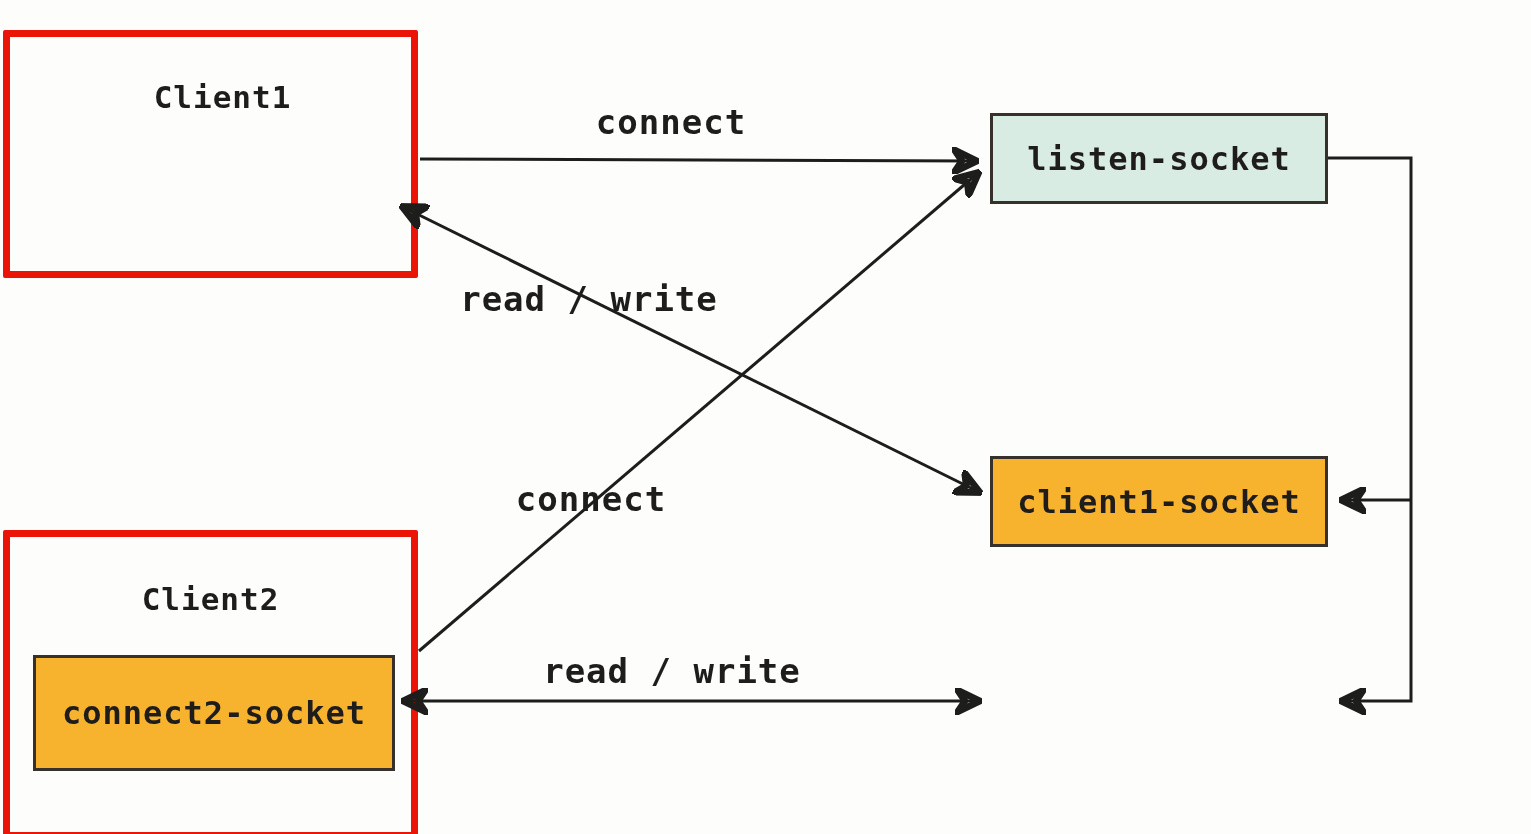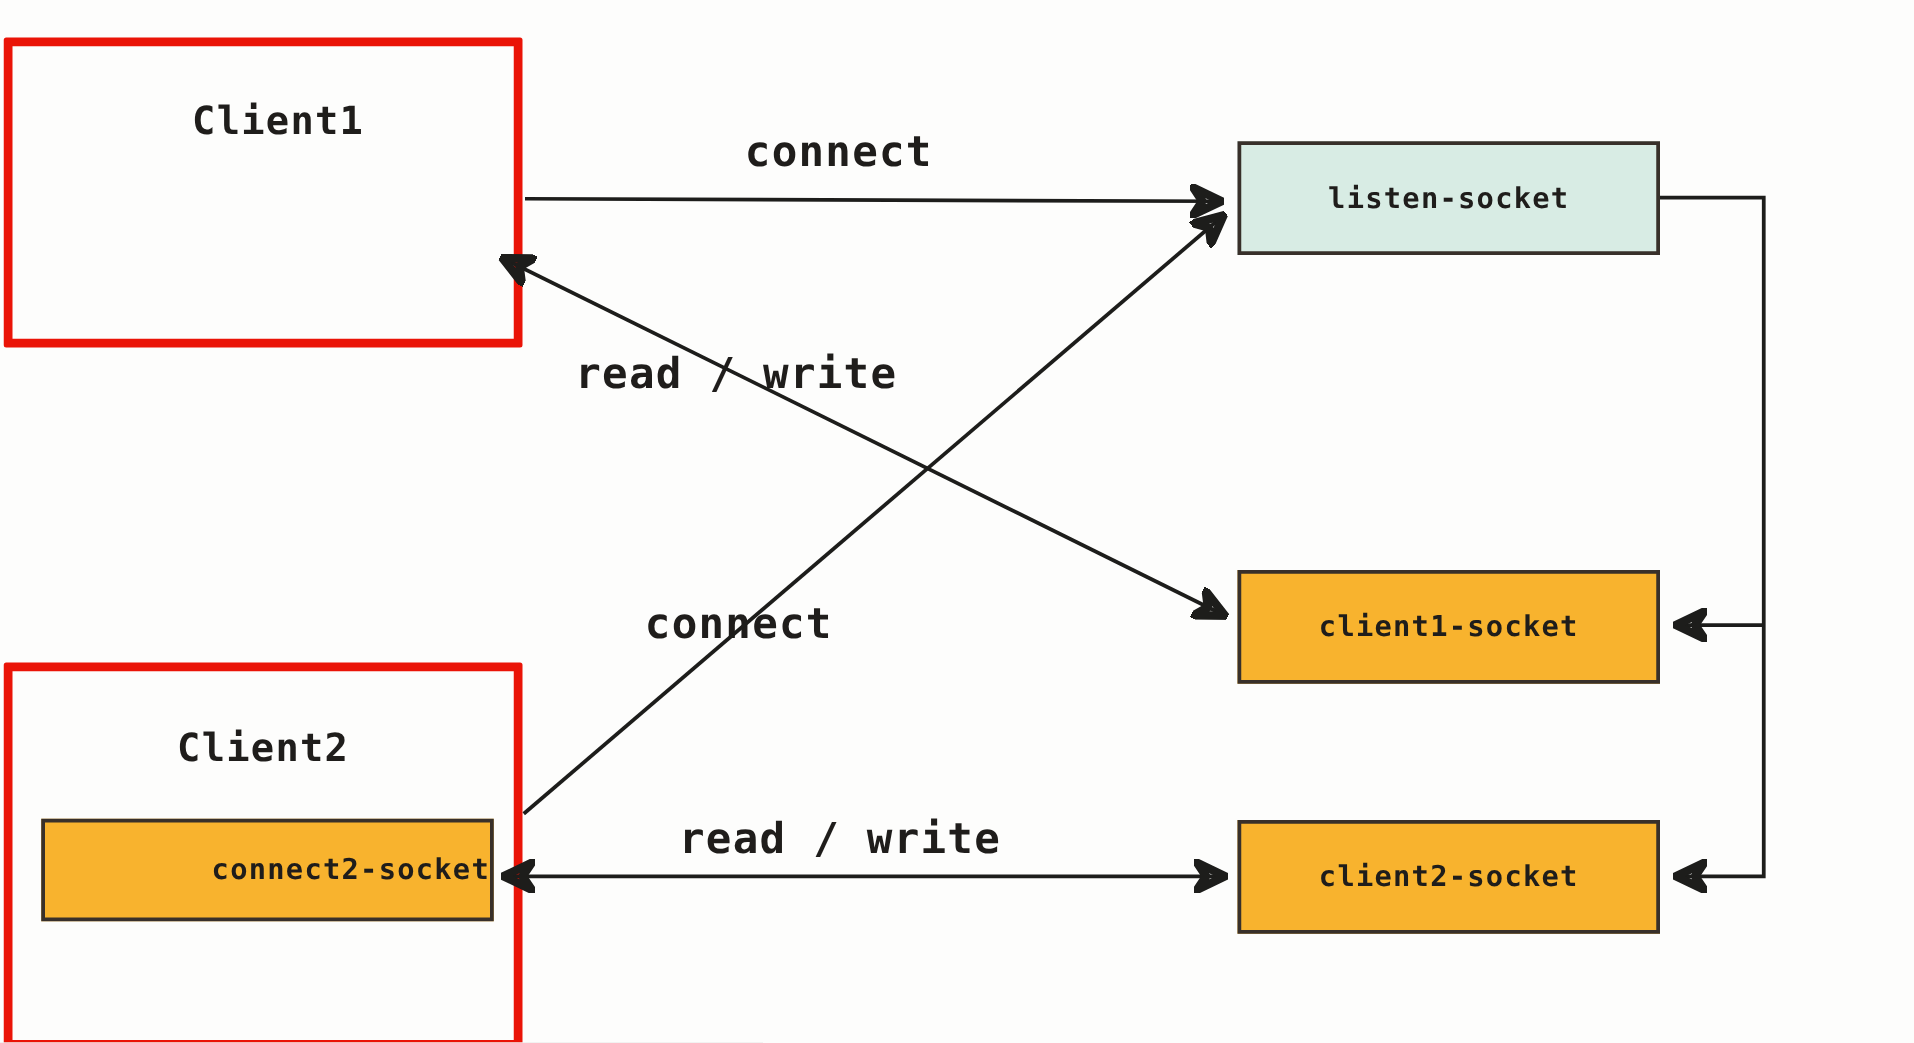--- a/index.html
+++ b/index.html
@@ -31,21 +31,21 @@
     text-align:center;
     font-size:31px;font-weight:bold;
     letter-spacing:1px;
     white-space:nowrap;
   }
   .socket{
     position:absolute;
     box-sizing:border-box;
     border:3px solid var(--box-border);
     display:flex;align-items:center;justify-content:center;
-    font-size:23px;font-weight:bold;
+    font-size:32px;font-weight:bold;
     letter-spacing:1px;
     white-space:nowrap;
   }
   .socket.orange{background:var(--socket-orange);}
   .socket.mint{background:var(--listen-mint);}
   .edge-label{
     position:absolute;
     text-align:center;
     font-size:34px;font-weight:bold;
     letter-spacing:1px;
@@ -67,32 +67,29 @@
 
 <div class="canvas">
 
   <div class="frame" style="left:3px;top:30px;width:415px;height:248px;">
     <div class="frame-title" style="top:42px;padding-left:24px;">Client1</div>
   </div>
 
   <div class="frame" style="left:3px;top:530px;width:415px;height:309px;">
     <div class="frame-title" style="top:44px;">Client2</div>
   </div>
-  <div class="socket orange" style="left:33px;top:655px;width:362px;height:82px;justify-content:flex-end;">
+  <div class="socket orange" style="left:33px;top:655px;width:362px;height:116px;">
     <span>connect2-socket</span>
   </div>
 
   <div class="socket mint" style="left:990px;top:113px;width:338px;height:91px;">
     <span>listen-socket</span>
   </div>
   <div class="socket orange" style="left:990px;top:456px;width:338px;height:91px;">
     <span>client1-socket</span>
-  </div>
-  <div class="socket orange" style="left:990px;top:656px;width:338px;height:91px;">
-    <span>client2-socket</span>
   </div>
 
   <div class="edge-label" style="left:551px;top:102px;width:240px;">connect</div>
   <div class="edge-label" style="left:449px;top:279px;width:280px;">read / write</div>
   <div class="edge-label" style="left:471px;top:479px;width:240px;">connect</div>
   <div class="edge-label" style="left:532px;top:651px;width:280px;">read / write</div>
 
   <svg class="wires" viewBox="0 0 1531 834">
     <defs>
       <marker id="arrow" viewBox="0 0 12 12" refX="10.5" refY="6" markerWidth="9" markerHeight="9" orient="auto-start-reverse">

